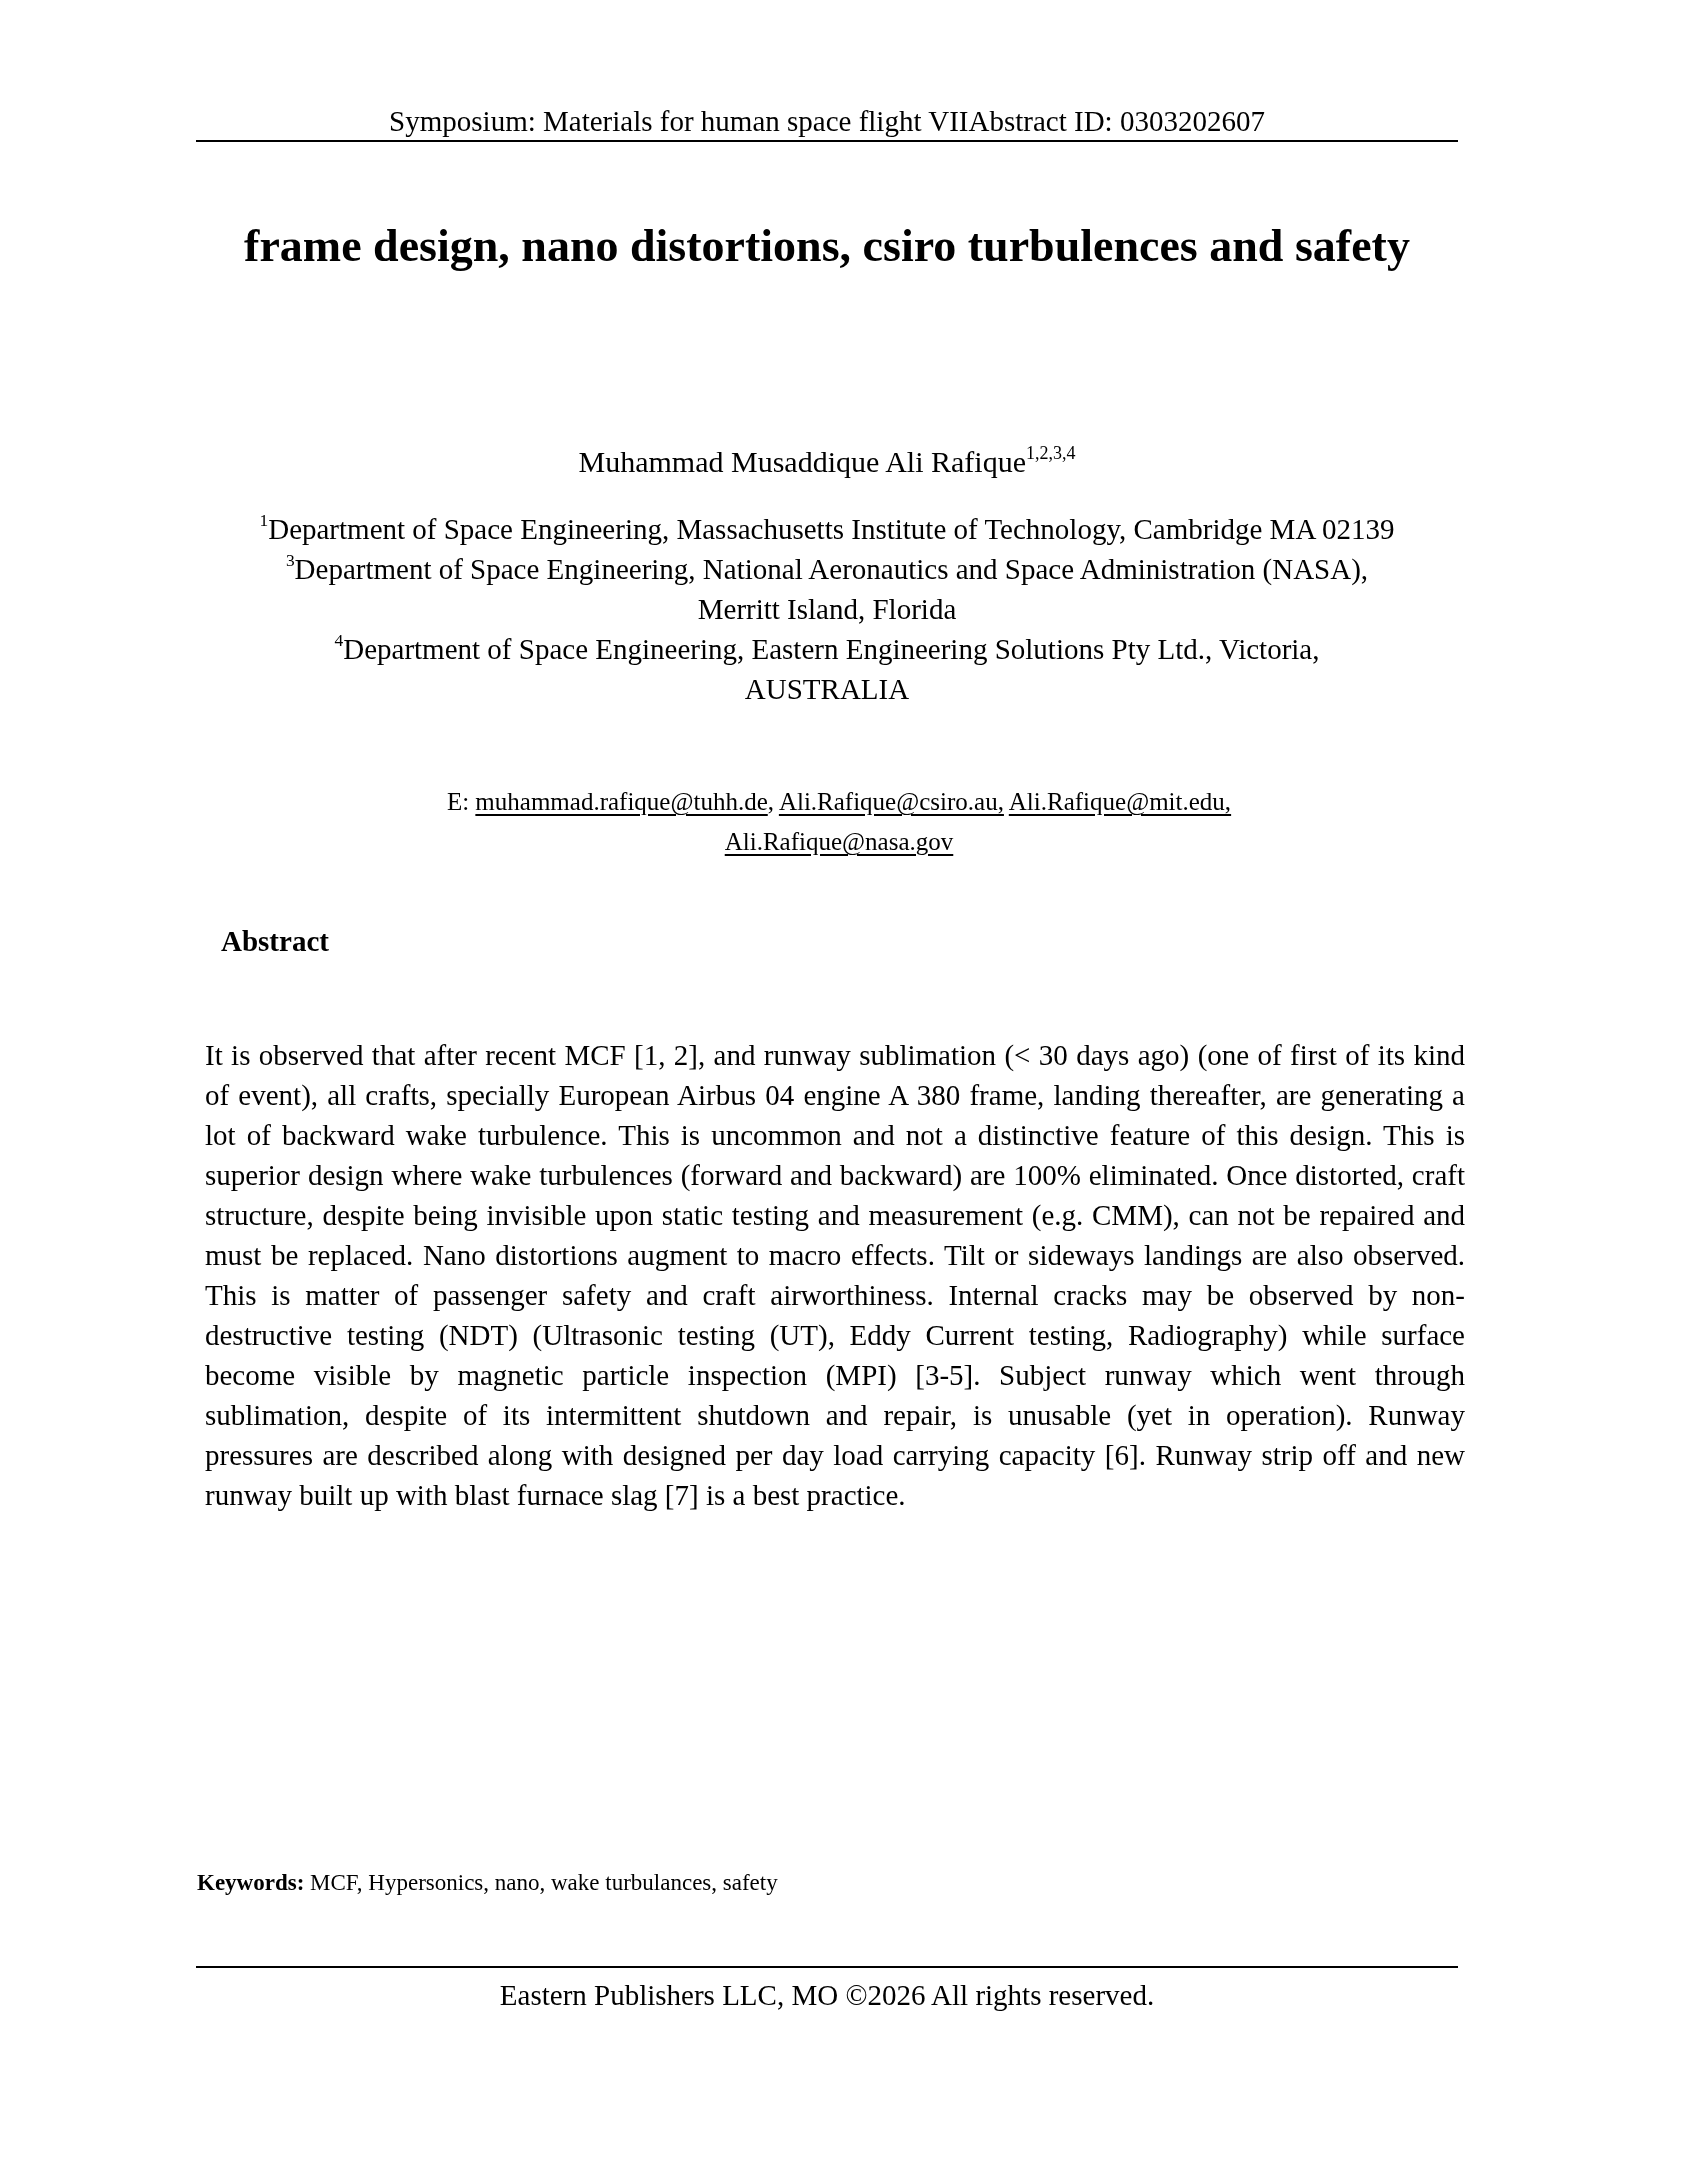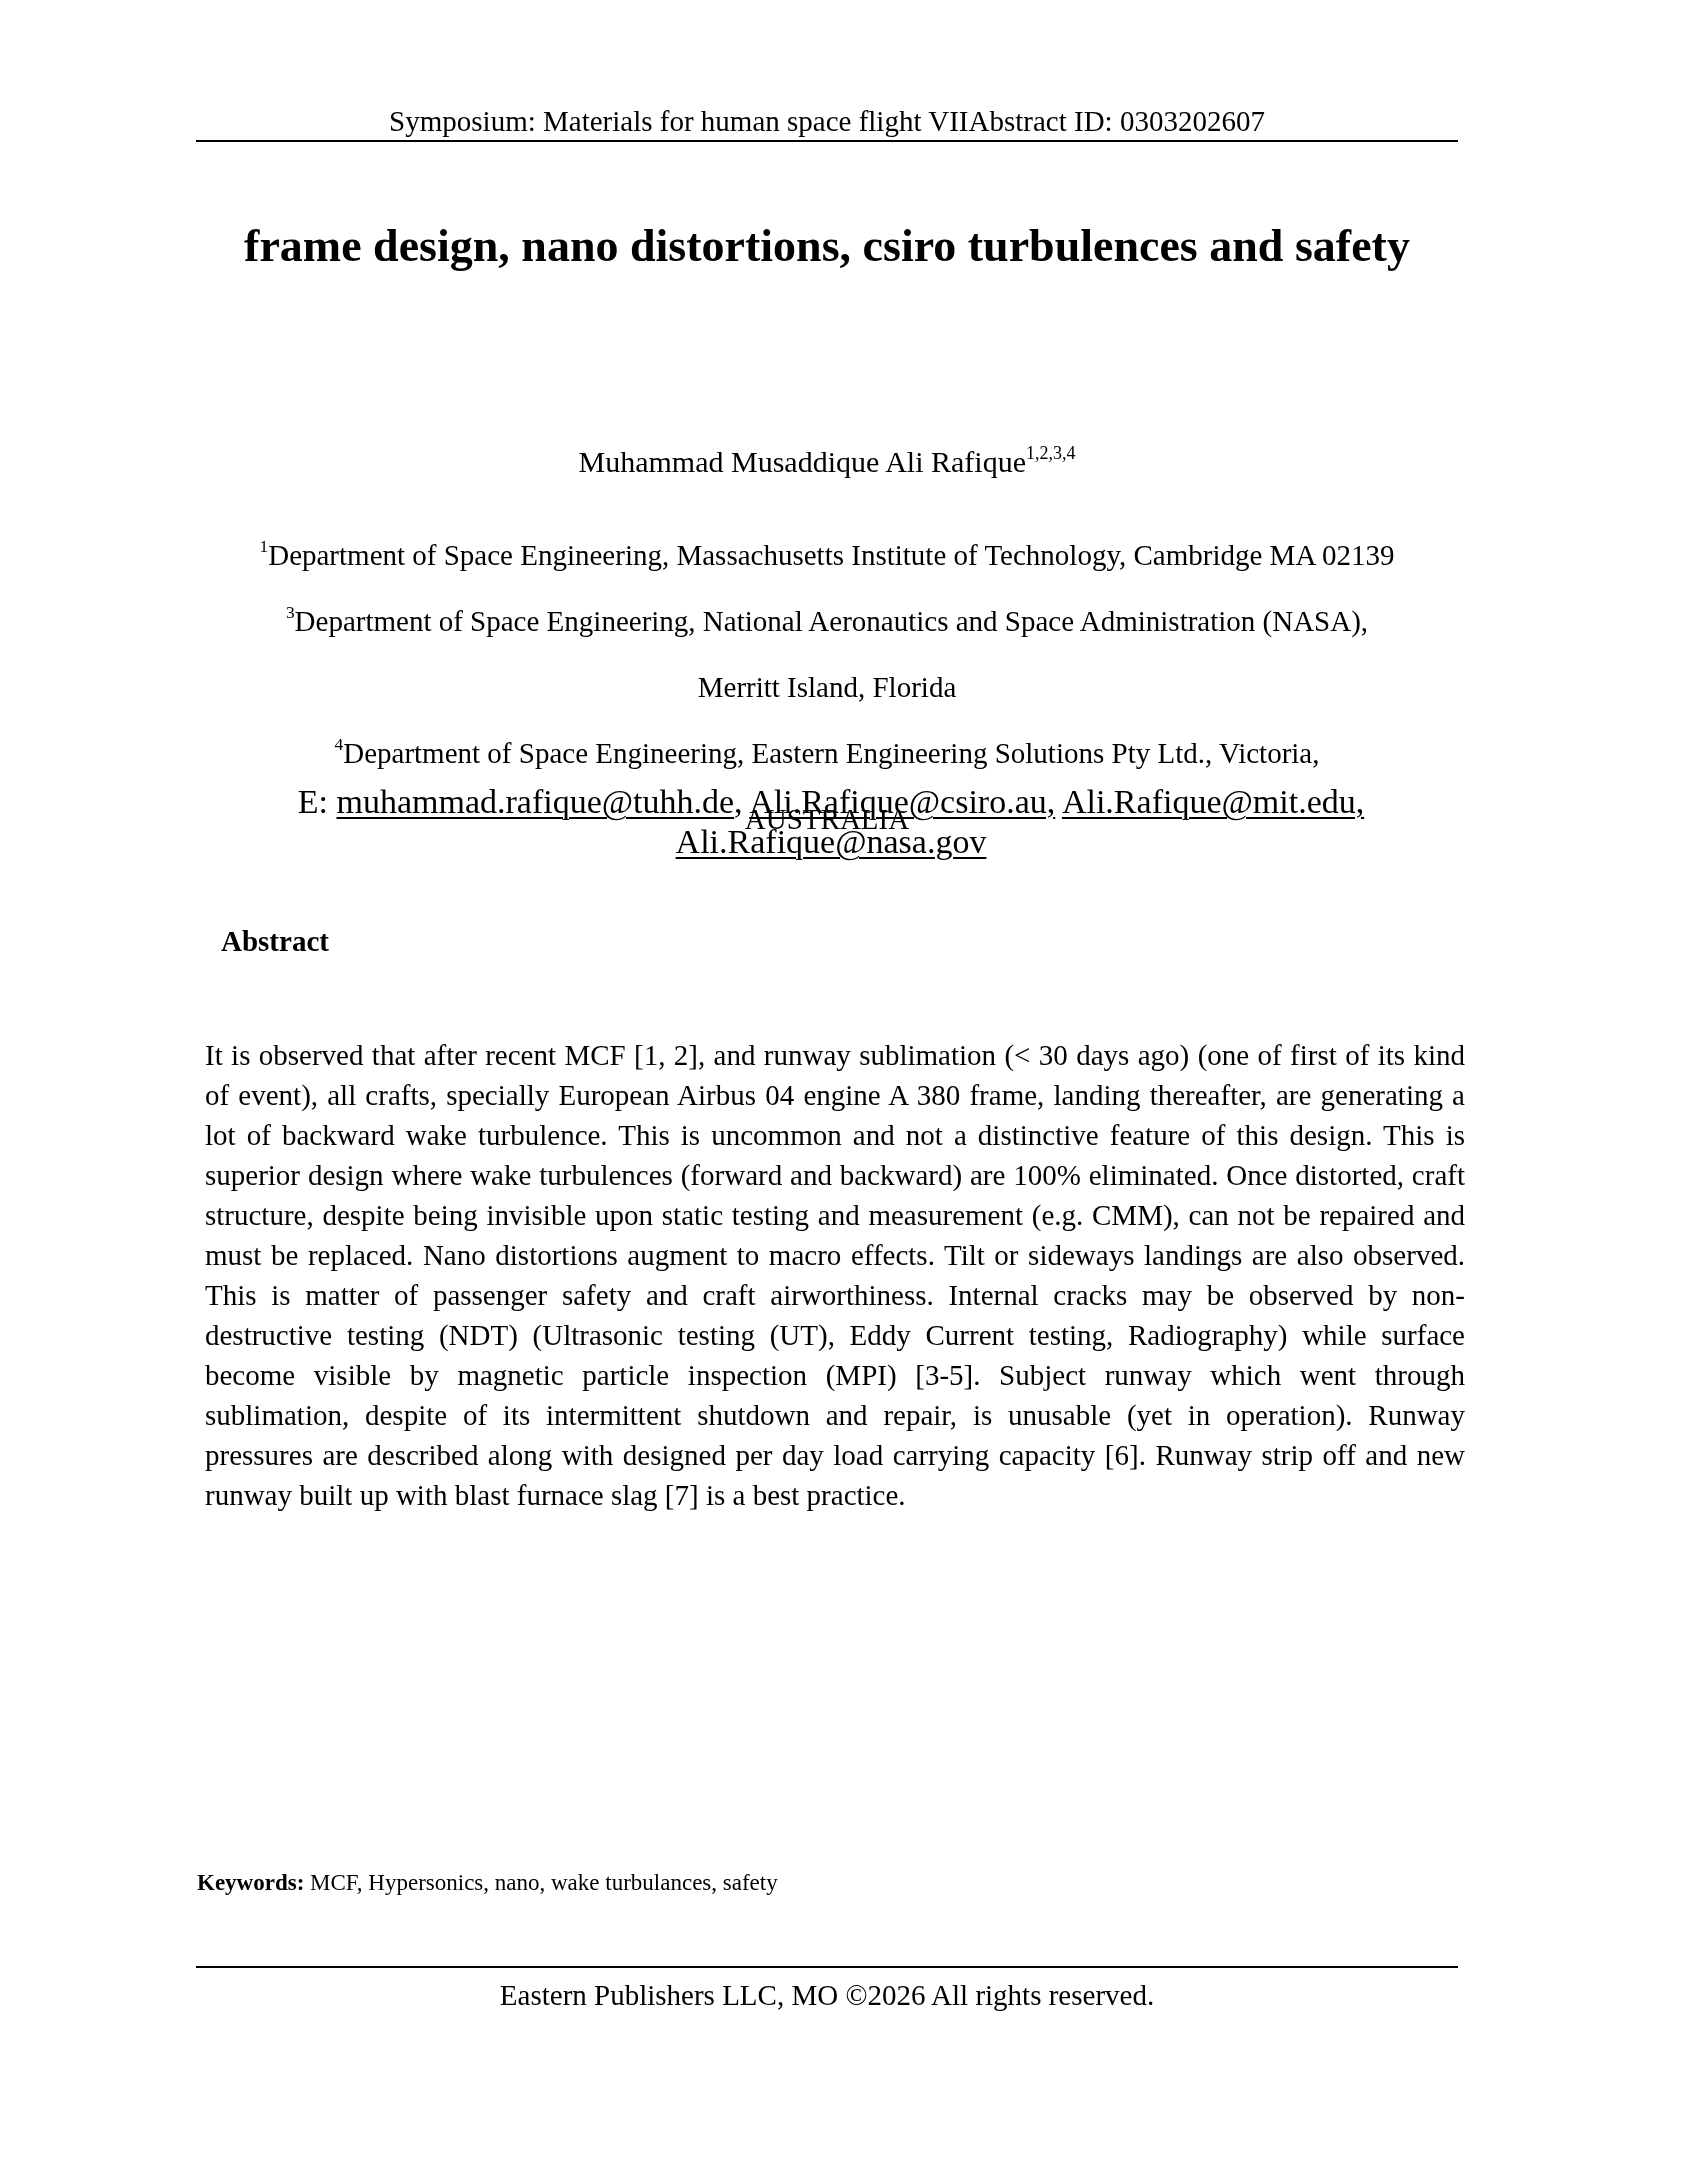--- a/index.html
+++ b/index.html
@@ -55,29 +55,29 @@
 
   .affiliations {
     position: absolute;
     left: 196px;
     top: 509px;
     width: 1262px;
     text-align: center;
     font-size: 29px;
     line-height: 40px;
   }
-  .affiliations .aff { display: block; white-space: nowrap; margin-top: 26px; }
+  .affiliations .aff { display: block; white-space: nowrap; }
 
   .emails {
     position: absolute;
-    left: 200px;
+    left: 208px;
     top: 782px;
     width: 1262px;
     text-align: center;
-    font-size: 34px;
+    font-size: 25px;
     line-height: 40px;
   }
   .emails a {
     color: #000;
     text-decoration: underline;
     text-decoration-thickness: 2px;
     text-underline-offset: 4px;
   }
 
   .section-heading {

